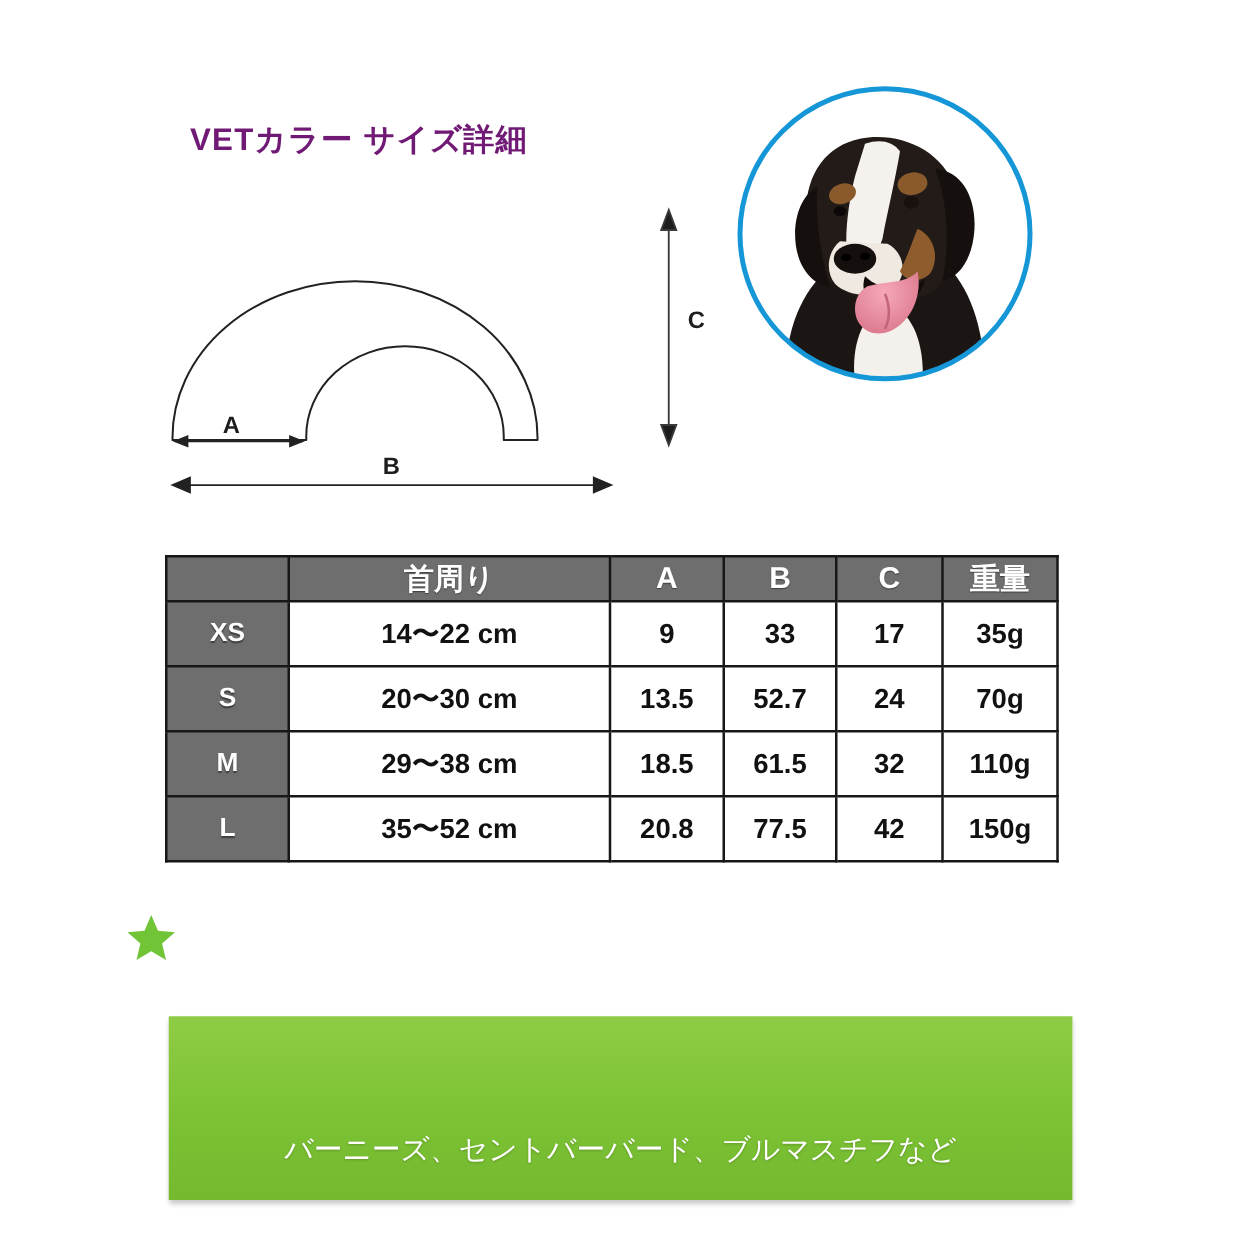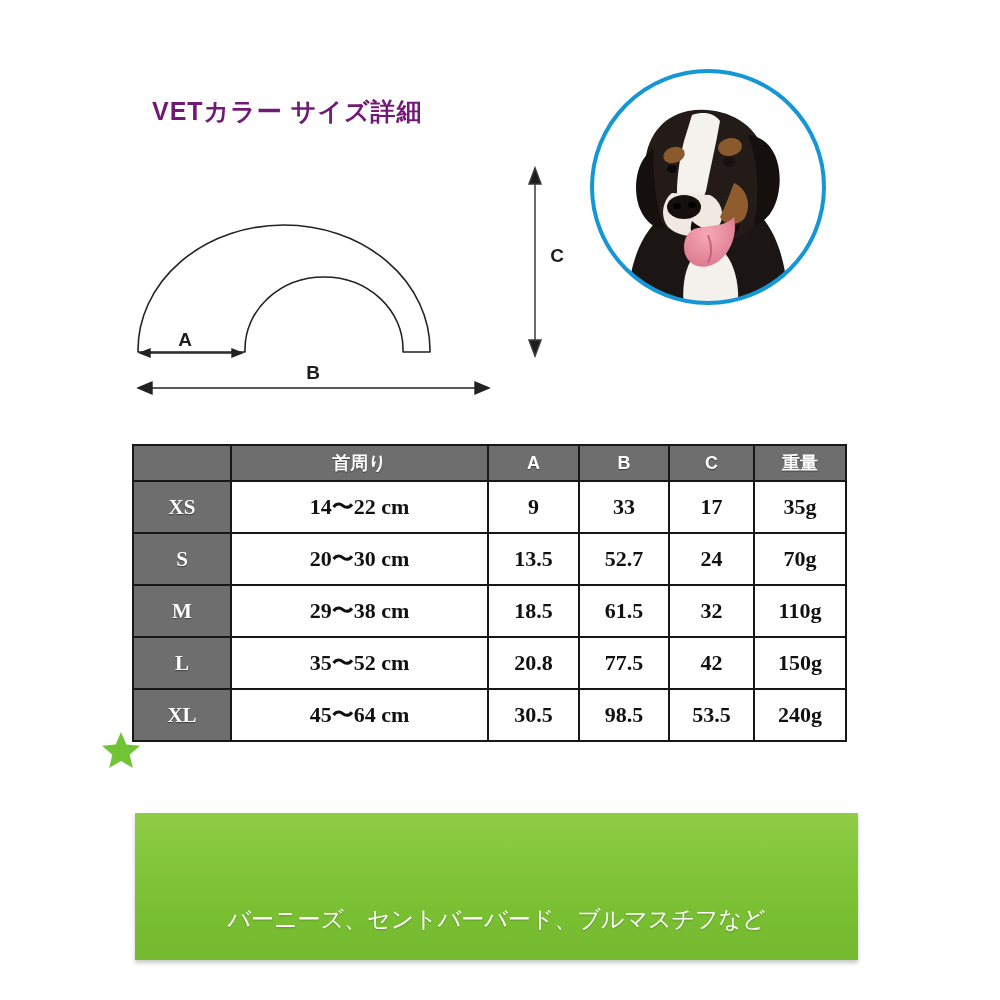--- a/index.html
+++ b/index.html
@@ -63,29 +63,28 @@
     border: 2px solid #171717;
     text-align: center;
     vertical-align: middle;
     font-weight: bold;
     padding: 0;
   }
   #size-table thead th {
     height: 34px;
     background: #6e6e6e;
     color: #ffffff;
-    font-size: 18px;
+    font-size: 24px;
     text-shadow: 0 1px 1px rgba(0,0,0,0.45);
   }
   #size-table tbody td {
     height: 50px;
     background: #ffffff;
     color: #111111;
     font-size: 22px;
-    font-family: Liberation Serif, serif;
   }
   #size-table tbody td.size-label {
     background: #6e6e6e;
     color: #ffffff;
     font-size: 21px;
     text-shadow: 0 1px 1px rgba(0,0,0,0.45);
   }
   .col-size   { width: 98px; }
   .col-neck   { width: 257px; }
   .col-a      { width: 91px; }
@@ -281,28 +280,20 @@
       <td>110g</td>
     </tr>
     <tr>
       <td class="size-label">L</td>
       <td>35〜52 cm</td>
       <td>20.8</td>
       <td>77.5</td>
       <td>42</td>
       <td>150g</td>
     </tr>
-    <tr>
-      <td class="size-label">XL</td>
-      <td>45〜64 cm</td>
-      <td>30.5</td>
-      <td>98.5</td>
-      <td>53.5</td>
-      <td>240g</td>
-    </tr>
   </tbody>
 </table>
 
 <div id="star-marker">
   <svg width="42" height="42" viewBox="0 0 42 42" xmlns="http://www.w3.org/2000/svg">
     <polygon points="21,3 26.4,15.6 40,16.8 29.7,25.7 32.8,39 21,31.9 9.2,39 12.3,25.7 2,16.8 15.6,15.6" fill="#72c437"></polygon>
   </svg>
 </div>
 
 <div id="green-callout">

